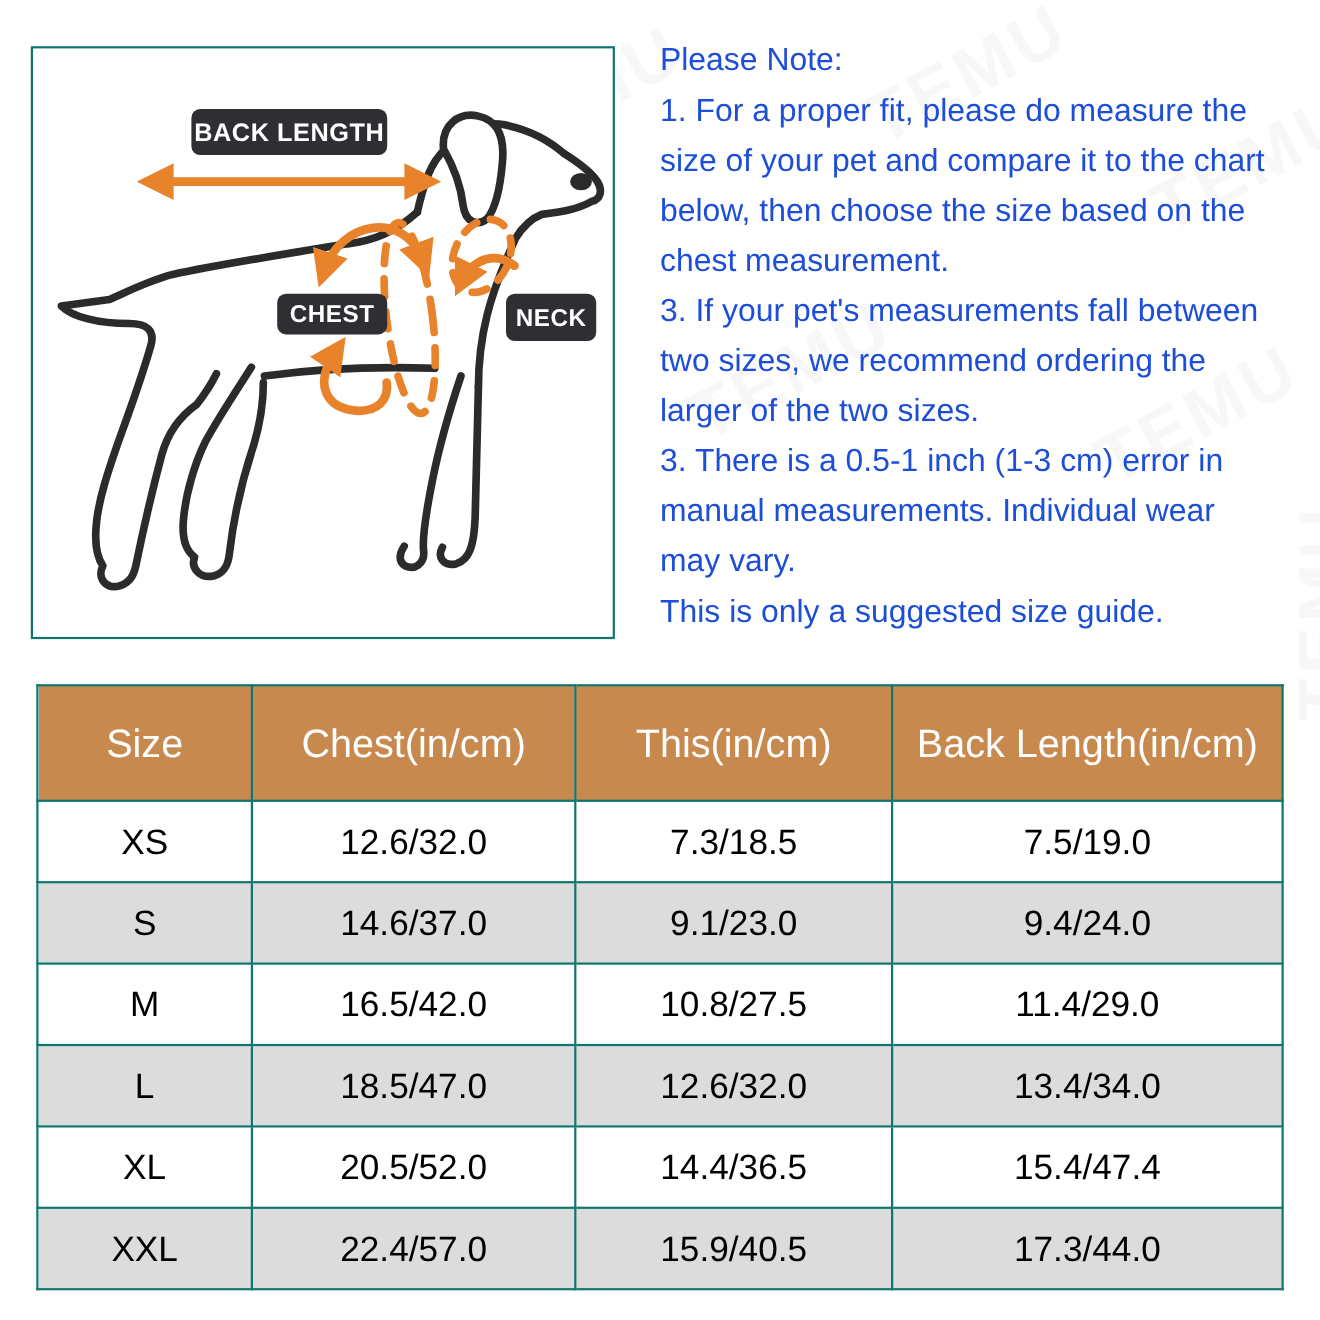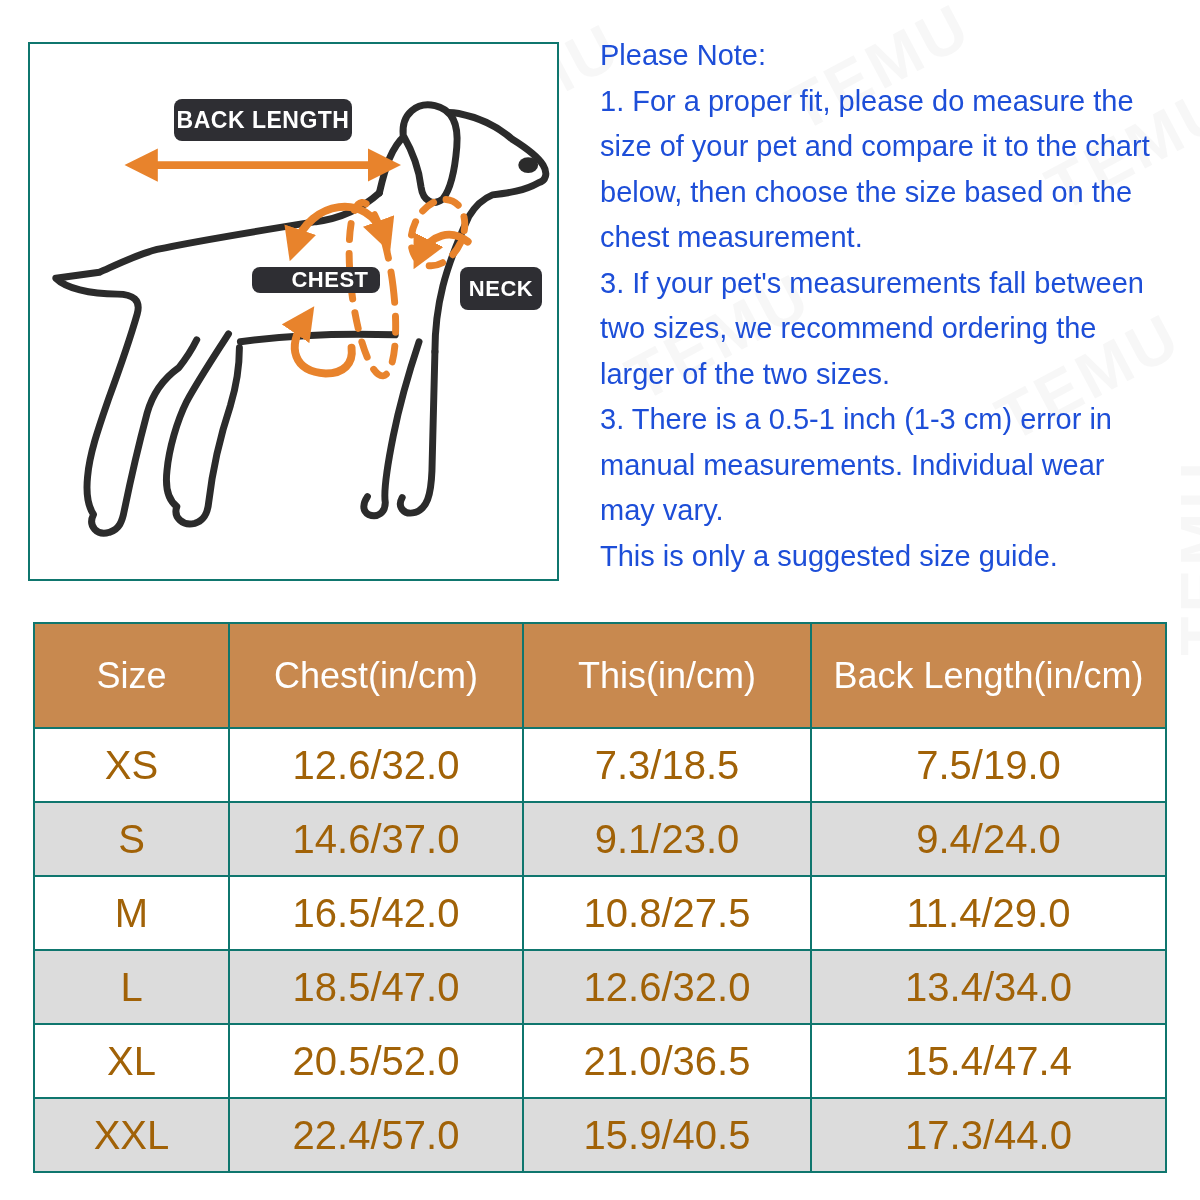--- a/index.html
+++ b/index.html
@@ -18,42 +18,42 @@
     position:absolute;left:28px;top:42px;width:531px;height:539px;
     border:2px solid #0f766e;background:#ffffff;box-sizing:border-box;
   }
   .diagram-box svg{position:absolute;left:0;top:0;width:100%;height:100%;}
   .chip{
     position:absolute;background:#2e2e33;color:#ffffff;border-radius:8px;
     display:flex;align-items:center;justify-content:center;
     font-weight:bold;letter-spacing:0.5px;
   }
   .chip-backlength{left:144px;top:55px;width:178px;height:42px;font-size:23px;}
-  .chip-chest{left:222px;top:223px;width:100px;height:26px;font-size:22px;padding-left:28px;}
+  .chip-chest{left:222px;top:223px;width:100px;height:37px;font-size:22px;}
   .chip-neck{left:430px;top:223px;width:82px;height:43px;font-size:22px;}
   
   .note{
     position:absolute;left:600px;top:33px;width:590px;
     font-size:29px;line-height:45.5px;color:#1d4ed8;
   }
   .note div{white-space:nowrap;}
   
   table.size-chart{
     position:absolute;left:33px;top:622px;width:1132px;
     border-collapse:collapse;table-layout:fixed;
   }
   table.size-chart th, table.size-chart td{
     border:2px solid #0f766e;text-align:center;vertical-align:middle;
     overflow:hidden;padding:0;
   }
   table.size-chart th{
     height:103px;background:#C8894F;color:#ffffff;
     font-size:36px;font-weight:normal;
   }
-  table.size-chart td{height:72px;font-size:40px;color:#a16207;background:#ffffff;}
+  table.size-chart td{height:72px;font-size:32px;color:#000000;background:#ffffff;}
   table.size-chart tr.alt td{background:#DCDCDC;}
 </style>
 </head>
 <body>
 
 <div id="canvas">
 
   <div class="wm" style="left:60px;top:130px">TEMU</div>
   <div class="wm" style="left:430px;top:50px">TEMU</div>
   <div class="wm" style="left:780px;top:30px">TEMU</div>
@@ -172,21 +172,21 @@
         </tr>
         <tr class="alt">
           <td>L</td>
           <td>18.5/47.0</td>
           <td>12.6/32.0</td>
           <td>13.4/34.0</td>
         </tr>
         <tr>
           <td>XL</td>
           <td>20.5/52.0</td>
-          <td>21.0/36.5</td>
+          <td>14.4/36.5</td>
           <td>15.4/47.4</td>
         </tr>
         <tr class="alt">
           <td>XXL</td>
           <td>22.4/57.0</td>
           <td>15.9/40.5</td>
           <td>17.3/44.0</td>
         </tr>
       </tbody>
   </table>

